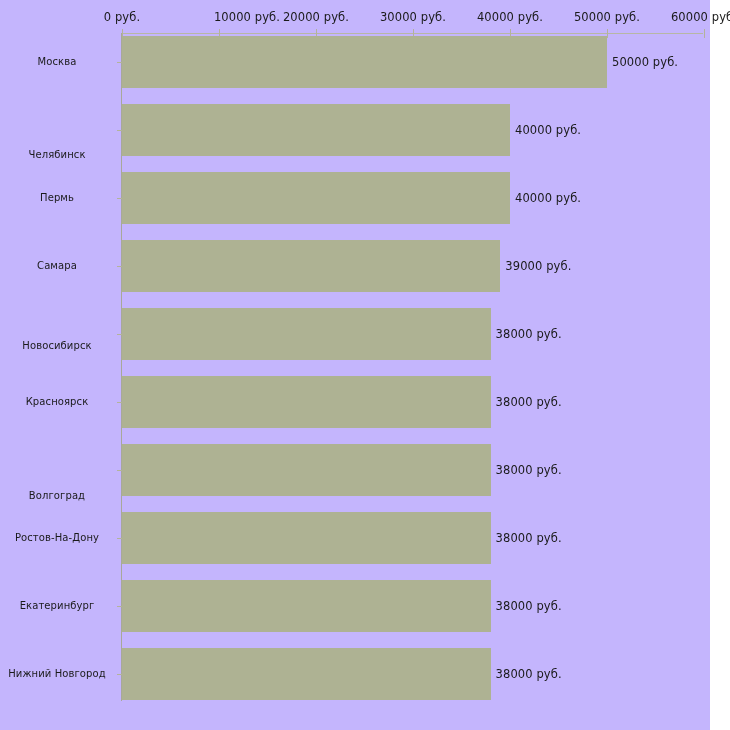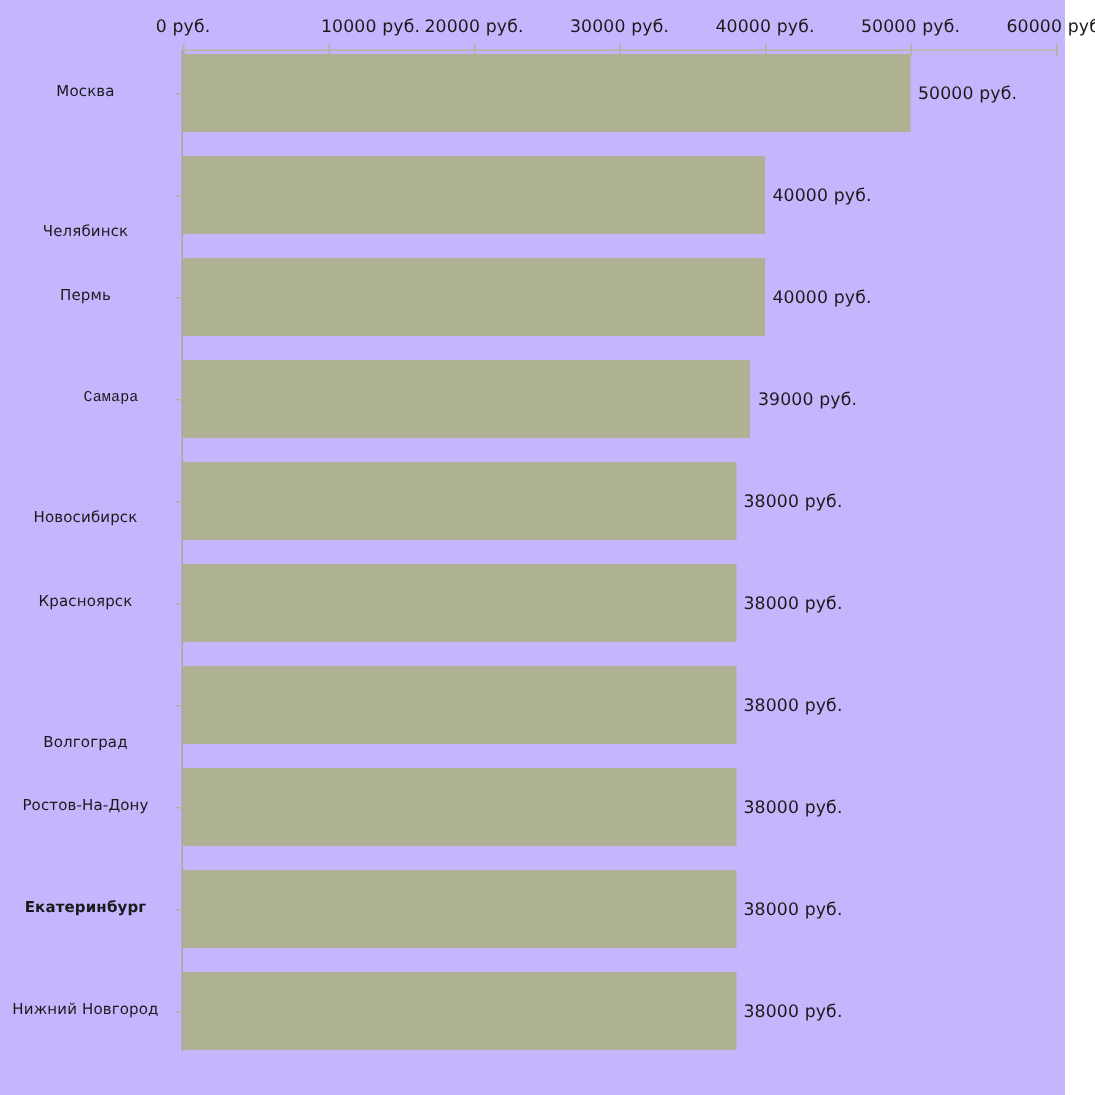--- a/index.html
+++ b/index.html
@@ -116,31 +116,31 @@
       <div class="tick-mark" style="left: 704px;"></div>
       <div class="tick-label" style="left: 704px;">60000 руб.</div>
     </div>
   <div id="cats-layer">
       <div class="cat-label" style="left: 0px; width: 114px; top: 56px;">Москва</div>
       <div class="cat-tick" style="left: 117px; top: 62px;"></div>
       <div class="cat-label" style="left: 0px; width: 114px; top: 124px; margin-top: 25px;">Челябинск</div>
       <div class="cat-tick" style="left: 117px; top: 130px;"></div>
       <div class="cat-label" style="left: 0px; width: 114px; top: 192px;">Пермь</div>
       <div class="cat-tick" style="left: 117px; top: 198px;"></div>
-      <div class="cat-label" style="left: 17px; width: 114px; top: 260px; font-family: Liberation Mono, monospace;">Самара</div>
+      <div class="cat-label" style="left: 0px; width: 114px; top: 260px;">Самара</div>
       <div class="cat-tick" style="left: 117px; top: 266px;"></div>
       <div class="cat-label" style="left: 0px; width: 114px; top: 328px; margin-top: 12px;">Новосибирск</div>
       <div class="cat-tick" style="left: 117px; top: 334px;"></div>
       <div class="cat-label" style="left: 0px; width: 114px; top: 396px;">Красноярск</div>
       <div class="cat-tick" style="left: 117px; top: 402px;"></div>
       <div class="cat-label" style="left: 0px; width: 114px; top: 464px; margin-top: 26px;">Волгоград</div>
       <div class="cat-tick" style="left: 117px; top: 470px;"></div>
       <div class="cat-label" style="left: 0px; width: 114px; top: 532px;">Ростов-На-Дону</div>
       <div class="cat-tick" style="left: 117px; top: 538px;"></div>
-      <div class="cat-label" style="left: 0px; width: 114px; top: 600px; font-weight: bold;">Екатеринбург</div>
+      <div class="cat-label" style="left: 0px; width: 114px; top: 600px;">Екатеринбург</div>
       <div class="cat-tick" style="left: 117px; top: 606px;"></div>
       <div class="cat-label" style="left: 0px; width: 114px; top: 668px;">Нижний Новгород</div>
       <div class="cat-tick" style="left: 117px; top: 674px;"></div>
     </div>
   <div id="bars-layer">
       <div class="bar" title="Москва — 50000 руб." style="left: 122px; top: 36px; width: 485px; height: 52px; background: rgb(174, 178, 147);"></div>
       <div class="bar-value" style="left: 612px; top: 56px;">50000 руб.</div>
       <div class="bar" title="Челябинск — 40000 руб." style="left: 122px; top: 104px; width: 388px; height: 52px; background: rgb(174, 178, 147);"></div>
       <div class="bar-value" style="left: 515px; top: 124px;">40000 руб.</div>
       <div class="bar" title="Пермь — 40000 руб." style="left: 122px; top: 172px; width: 388px; height: 52px; background: rgb(174, 178, 147);"></div>

